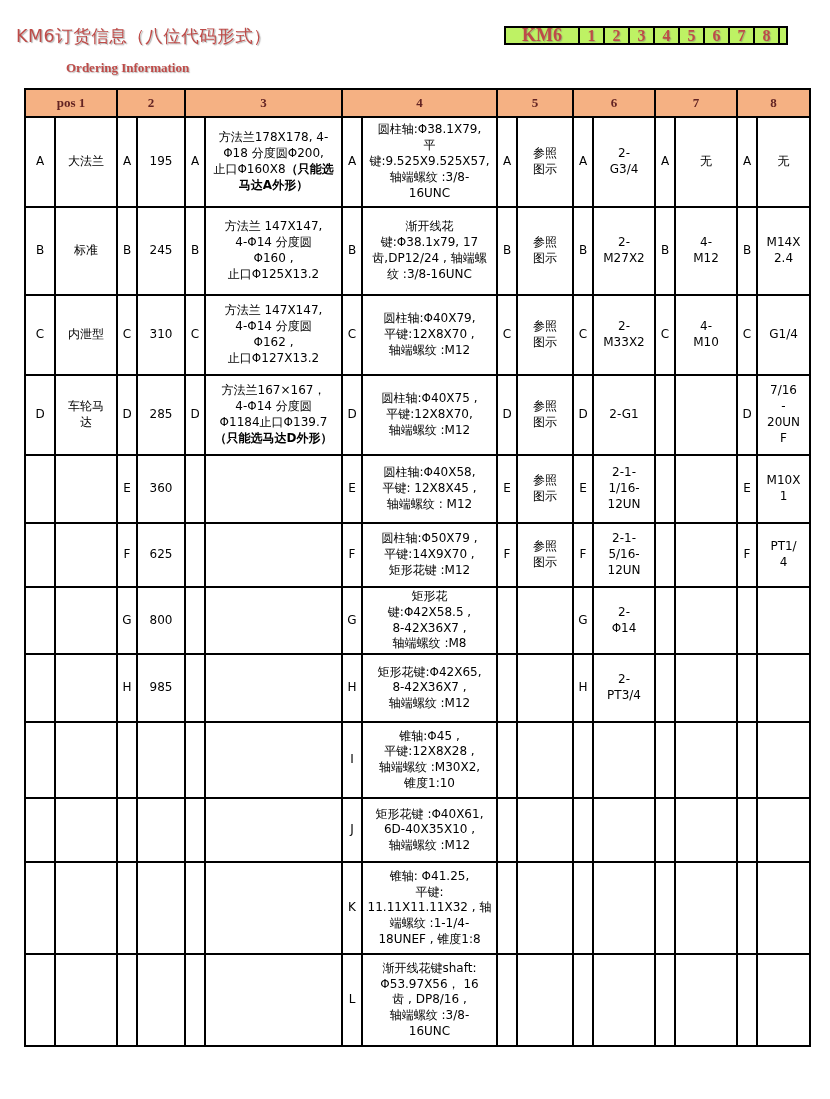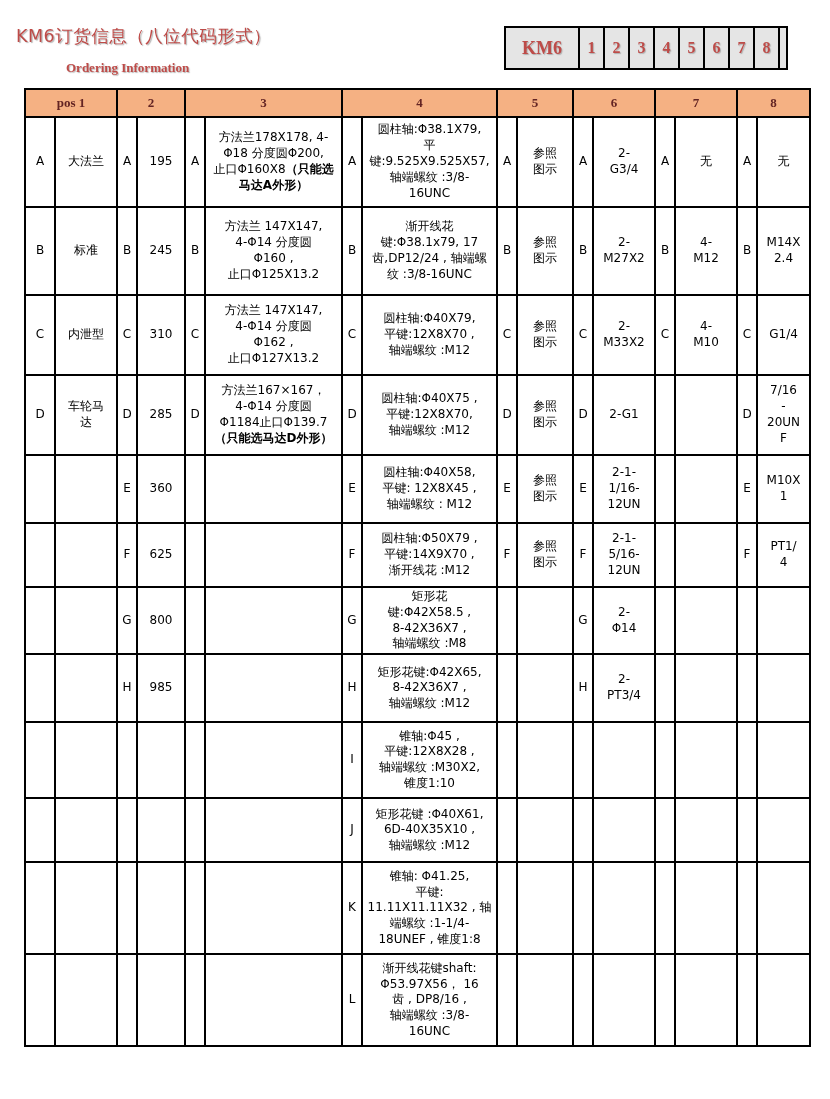--- a/index.html
+++ b/index.html
@@ -8,22 +8,22 @@
 
   
   #title{position:absolute;left:16px;top:24px;font-size:17.5px;font-weight:normal;
          color:#bE4b48;letter-spacing:0.5px;
          text-shadow:1.2px 1.2px 1px rgba(120,120,120,0.55);}
   #subtitle{position:absolute;left:66px;top:60px;font-size:13px;font-weight:bold;
             font-family:"Liberation Serif",serif;color:#bE4b48;
             text-shadow:1px 1px 1px rgba(120,120,120,0.5);}
 
   
-  #codebox{position:absolute;left:504px;top:26px;width:284px;height:44px;
-           border:2px solid #000;display:flex;box-sizing:border-box;background:#e5e5e5;}
+  #codebox{position:absolute;left:504px;top:26px;width:284px;height:19px;
+           border:2px solid #000;display:flex;box-sizing:border-box;background:#bef264;}
   #codebox .cell{border-right:2px solid #000;display:flex;align-items:center;
                  justify-content:center;font-family:"Liberation Serif",serif;
                  font-weight:bold;color:#bE4b48;box-sizing:border-box;
                  text-shadow:1px 1px 1px rgba(120,120,120,0.5);}
   #codebox .km6{width:74px;font-size:18px;}
   #codebox .digit{width:25px;font-size:16px;}
   #codebox .tail{flex:1;border-right:none;}
 
   
   #tbl{position:absolute;left:24px;top:88px;border-collapse:collapse;
@@ -226,21 +226,21 @@
         <tr style="height: 64px;">
           <td class="letter"></td>
           <td class="val"></td>
           <td class="letter">F</td>
           <td class="val">625</td>
           <td class="letter"></td>
           <td class="val"></td>
           <td class="letter">F</td>
           <td class="val">圆柱轴:Φ50X79 ,
 平键:14X9X70  ,
-渐开线花  :M12</td>
+矩形花键  :M12</td>
           <td class="letter">F</td>
           <td class="val">参照
 图示</td>
           <td class="letter">F</td>
           <td class="val">2-1-
 5/16-
 12UN</td>
           <td class="letter"></td>
           <td class="val"></td>
           <td class="letter">F</td>

